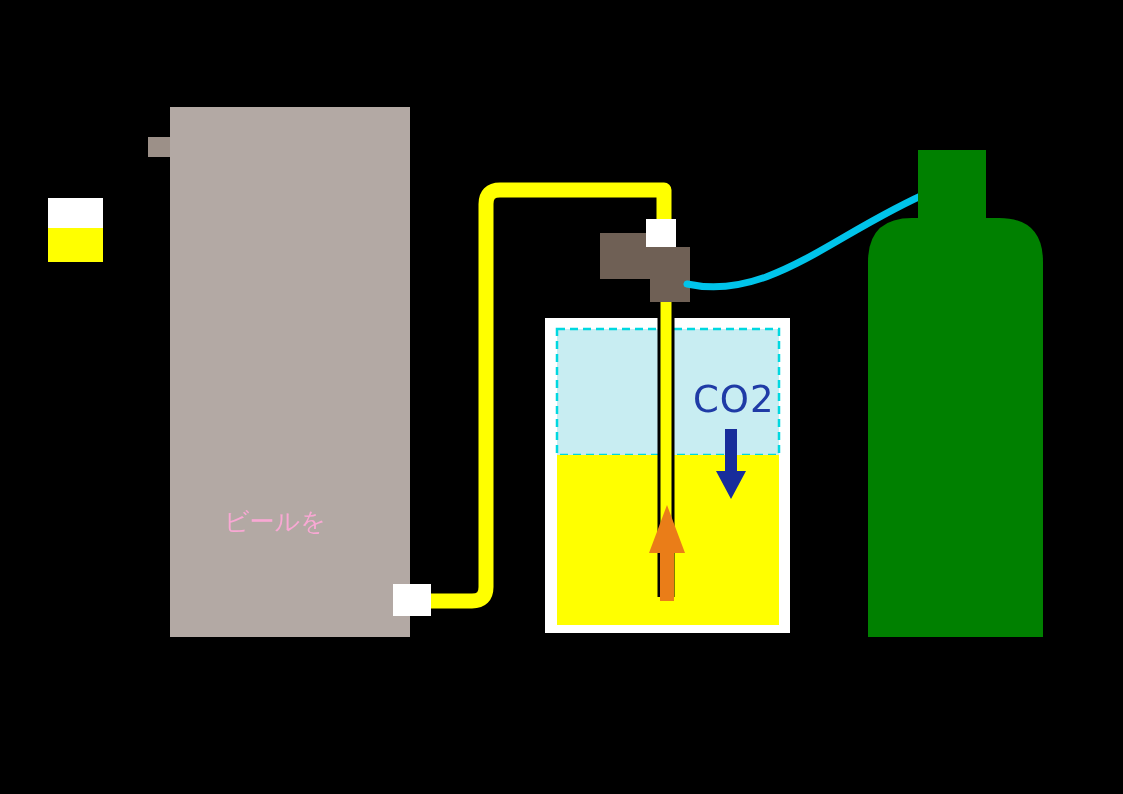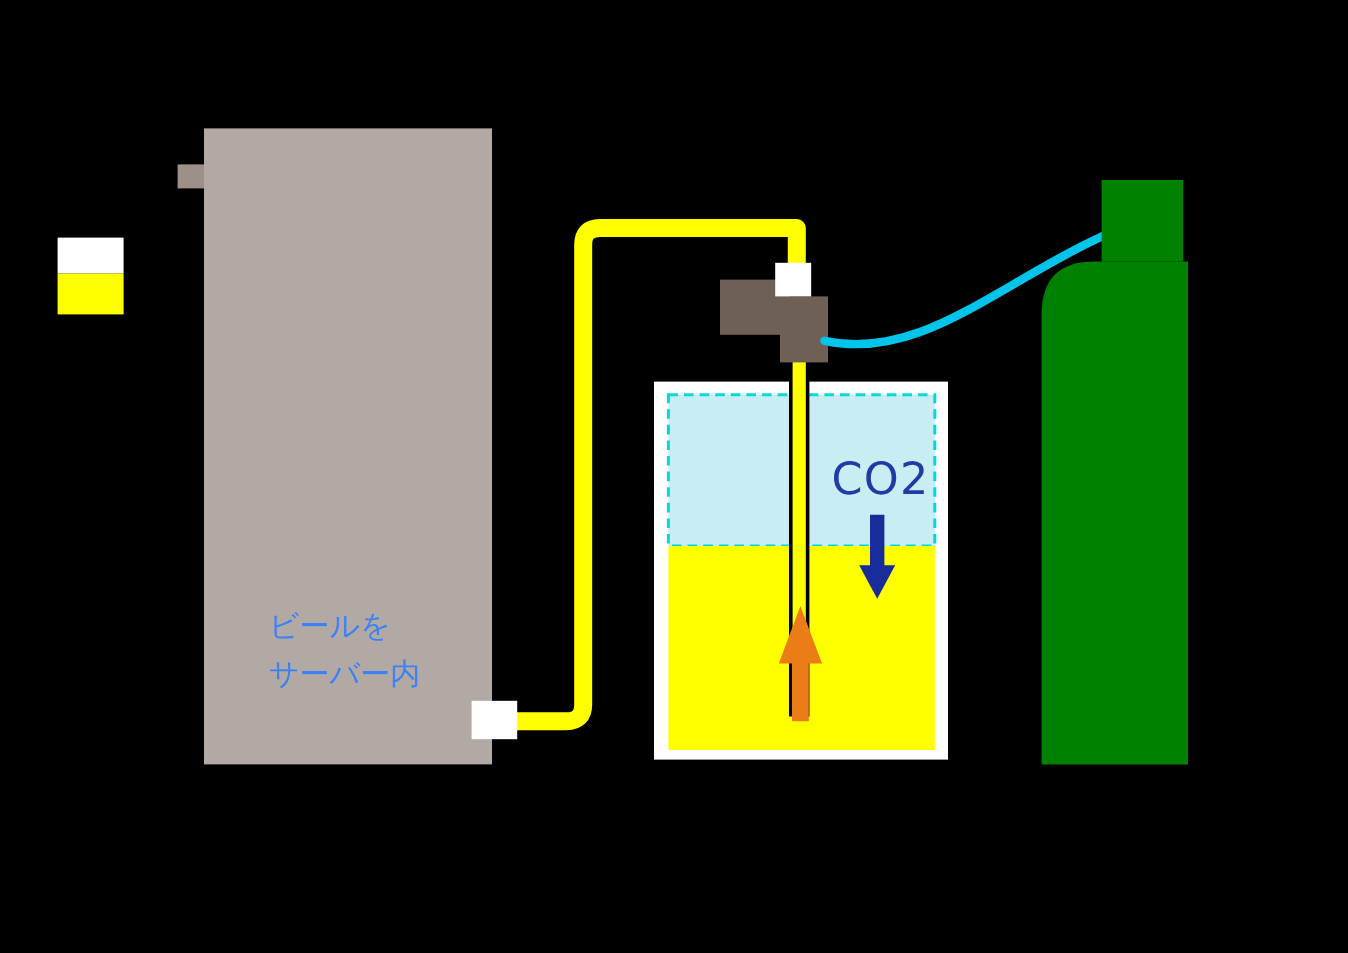--- a/index.html
+++ b/index.html
@@ -3,21 +3,21 @@
 <meta charset="utf-8">
 <style>
   html, body {
     margin: 0;
     padding: 0;
     background: #000;
     font-family: "DejaVu Sans", "Liberation Sans", sans-serif;
   }
   .stage {
     position: relative;
-    width: 990px;
+    width: 1123px;
     height: 794px;
     background: var(--background, #000);
     overflow: hidden;
   }
   .svg-layer {
     position: absolute;
     left: 0;
     top: 0;
     width: 1123px;
     height: 794px;
@@ -48,21 +48,21 @@
     letter-spacing: 1px;
     line-height: 1;
     white-space: nowrap;
   }
   .server-note {
     position: absolute;
     left: 224px;
     top: 502px;
     font-size: 25px;
     line-height: 40px;
-    color: #3b82f6;
+    color: #f9a8d4;
     white-space: nowrap;
   }
 </style>
 </head>
 <body>
 
 <div class="stage">
 
   <svg class="svg-layer" viewBox="0 0 1123 794">
 
@@ -102,16 +102,15 @@
 
     <polygon class="arrow-beer" points="667,505 685,553 674,553 674,601 660,601 660,553 649,553"></polygon>
 
     <polygon class="arrow-co2" points="725,429 737,429 737,471 746,471 731,499 716,471 725,471"></polygon>
   </svg>
 
   <div class="co2-label">CO2</div>
 
   <div class="server-note">
     <div>ビールを</div>
-    <div>サーバー内</div>
   </div>
 
 </div>
 
 </body></html>

